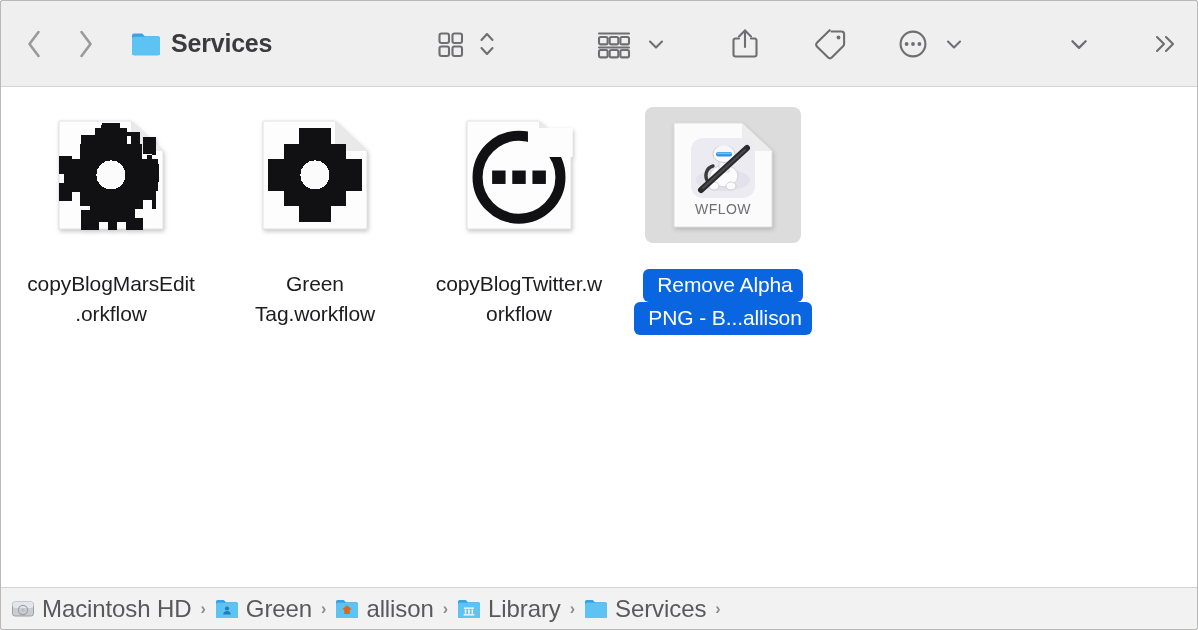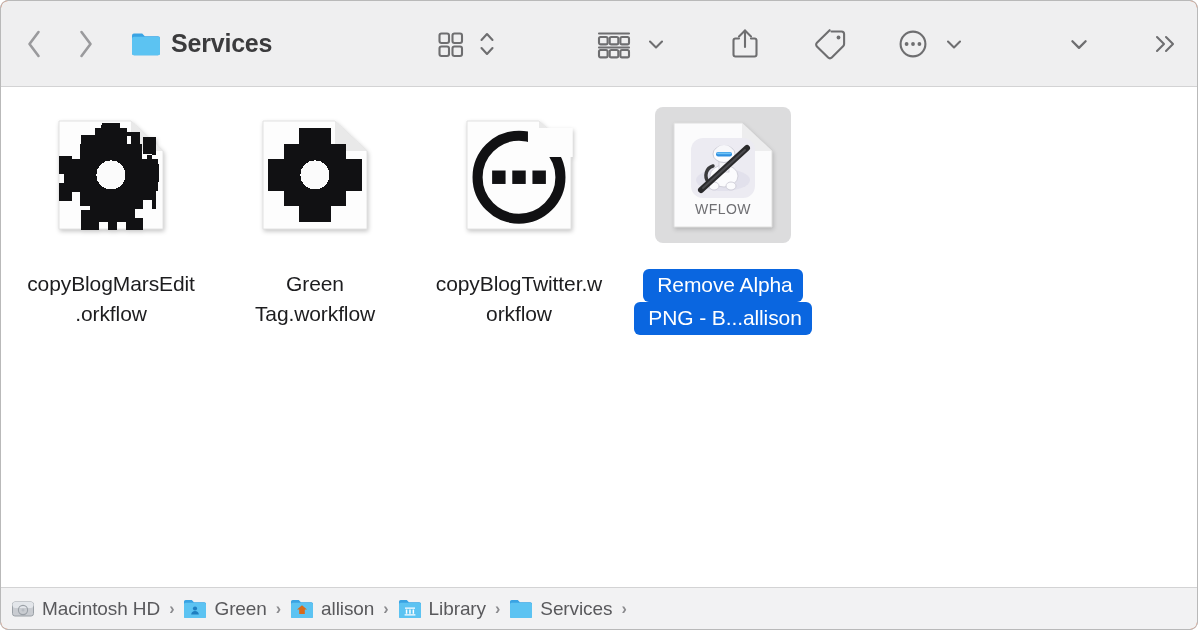--- a/index.html
+++ b/index.html
@@ -7,21 +7,21 @@
     width: 1198px; height: 630px;
     font-family: "Liberation Sans", sans-serif;
     background: #ffffff;
     overflow: hidden;
   }
   .window {
     position: relative;
     width: 1198px; height: 630px;
     background: #c2410c;
     border: 1px solid #b9b9b9;
-    border-radius: 8px;
+    border-radius: 2px;
     overflow: hidden;
     display: flex;
     flex-direction: column;
   }
 
   
   .toolbar {
     height: 86px;
     flex: 0 0 86px;
     background: #efeff0;
@@ -68,21 +68,21 @@
     padding-left: 8px;
   }
   .file-cell {
     width: 204px;
     padding-top: 2px;
     display: flex;
     flex-direction: column;
     align-items: center;
   }
   .thumb-wrap {
-    width: 136px; height: 136px;
+    width: 156px; height: 136px;
     display: flex; align-items: center; justify-content: center;
     border-radius: 8px;
   }
   .file-cell.selected .thumb-wrap { background: #dcdcdd; }
 
   
   .doc {
     position: relative;
     width: 112px; height: 116px;
     filter: drop-shadow(1px 2px 2px rgba(0,0,0,0.22));
@@ -124,21 +124,21 @@
     display: flex;
     align-items: center;
     padding-left: 10px;
     gap: 0px;
     overflow: hidden;
   }
   .crumb {
     display: flex; align-items: center; gap: 7px;
     white-space: nowrap;
   }
-  .crumb .txt { font-size: 19px; color: #59595c; letter-spacing: -0.1px; }
+  .crumb .txt { font-size: 24px; color: #59595c; letter-spacing: -0.1px; }
   .sep {
     font-size: 16px; color: #8b8b8e; margin: 0 9px; font-weight: bold;
     line-height: 1;
   }
   .mini { display: block; }
 </style>
 </head>
 <body>
 
 <div class="window">

